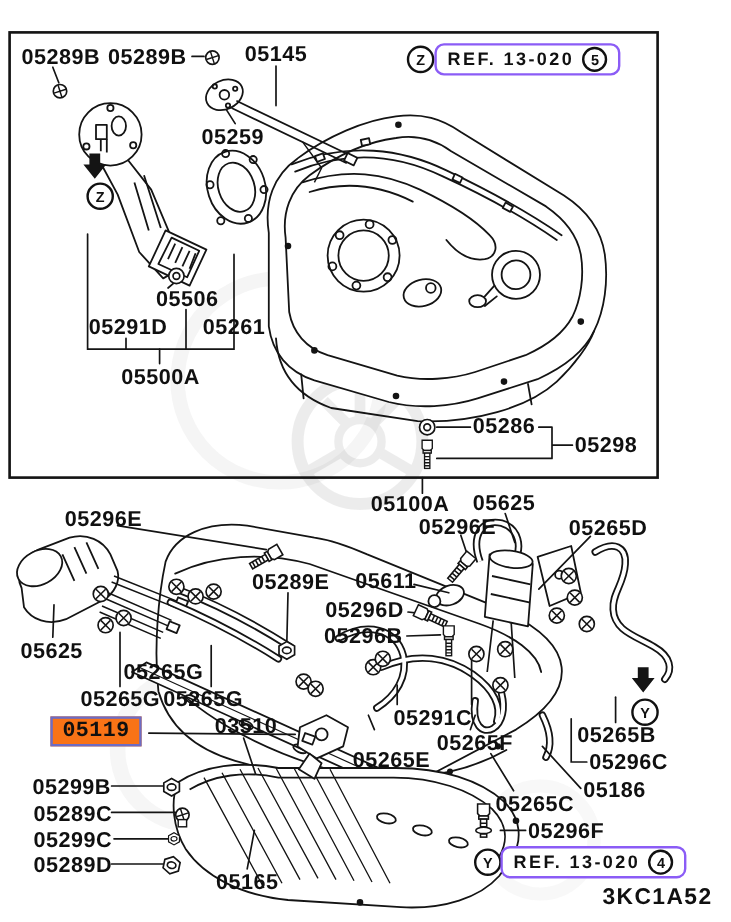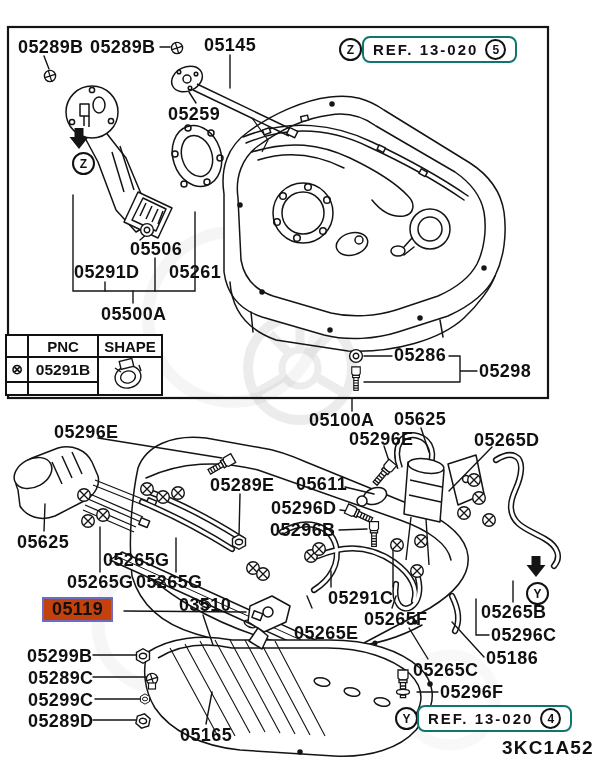--- a/index.html
+++ b/index.html
@@ -2,25 +2,25 @@
 <html><head>
 <meta charset="utf-8">
 <style>
   html,body{margin:0;padding:0;background:#fff;}
   .canvas{position:relative;width:609px;height:768px;background:#ffffff;overflow:hidden;
           font-family:"Liberation Sans",sans-serif;color:#111;}
   svg{position:absolute;left:0;top:0;}
   .lbl{position:absolute;font-weight:bold;font-size:18px;line-height:18px;letter-spacing:0.4px;
        white-space:nowrap;color:#101010;z-index:5;}
   .lbl.sm{font-size:19px;letter-spacing:1.2px;}
-  .sel{background:#c2410c;border:2px solid #6d6cc4;padding:1px 8px 2px 8px;z-index:6;}
+  .sel{background:#f97316;border:2px solid #6d6cc4;padding:1px 8px 2px 8px;z-index:6;font-family:Liberation Mono, monospace;}
   .zone{position:absolute;width:19px;height:19px;border:2px solid #111;border-radius:50%;
         font-weight:bold;font-size:12px;display:flex;align-items:center;justify-content:center;
         background:#fff;z-index:6;}
-  .refbox{position:absolute;height:23px;border:2px solid #0f766e;border-radius:8px;background:#fff;
+  .refbox{position:absolute;height:23px;border:2px solid #8b5cf6;border-radius:8px;background:#fff;
         display:flex;align-items:center;gap:7px;padding:0 9px;font-weight:bold;font-size:15px;
         letter-spacing:2px;z-index:6;}
   .refnum{width:17px;height:17px;border:2px solid #111;border-radius:50%;display:flex;flex:none;
         align-items:center;justify-content:center;font-size:12px;letter-spacing:0;}
   
   .pnc{position:absolute;left:5px;top:334px;width:154px;height:58px;border:2.4px solid #111;
        background:#fff;z-index:7;}
   .pnc .vl{position:absolute;top:0;width:2px;background:#111;}
   .pnc .hl{position:absolute;left:0;height:2px;background:#111;}
   .pnc .cell{position:absolute;font-weight:bold;}
@@ -347,32 +347,14 @@
 
 <div class="refbox" style="left:362px;top:36px">
   <span>REF. 13-020</span>
   <span class="refnum">5</span>
 </div>
 <div class="refbox" style="left:417px;top:705px">
   <span>REF. 13-020</span>
   <span class="refnum">4</span>
 </div>
 
-<div class="pnc">
-  <div class="vl" style="left:20px;height:100%"></div>
-  <div class="vl" style="left:90px;height:100%"></div>
-  <div class="hl" style="top:20px;width:100%"></div>
-  <div class="hl" style="top:45px;width:90px"></div>
-  <div class="cell" style="left:22px;top:2px;width:68px;text-align:center;font-size:15px">PNC</div>
-  <div class="cell" style="left:92px;top:2px;width:62px;text-align:center;font-size:15px">SHAPE</div>
-  <div class="cell" style="left:0;top:25px;width:20px;text-align:center;font-size:14px">⊗</div>
-  <div class="cell" style="left:22px;top:25px;width:68px;text-align:center;font-size:15.5px">05291B</div>
-  <svg width="56" height="34" style="left:94px;top:22px;position:absolute">
-    <g fill="#fff" stroke="#141414" stroke-width="1.4">
-      <ellipse cx="27" cy="19" rx="13" ry="11" transform="rotate(-14 27 19)"></ellipse>
-      <ellipse cx="27" cy="19" rx="7.5" ry="6" transform="rotate(-14 27 19)"></ellipse>
-      <rect x="19" y="2" width="13" height="8" transform="rotate(-14 25 6)"></rect>
-      <path d="M14,10 L20,14 M38,7 L40,13" fill="none"></path>
-    </g>
-  </svg>
+
 </div>
 
-</div>
-
 </body></html>

